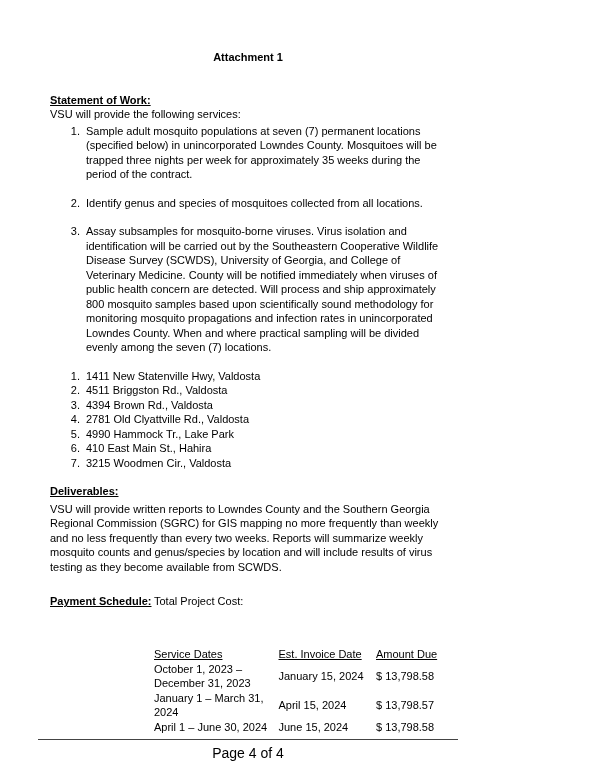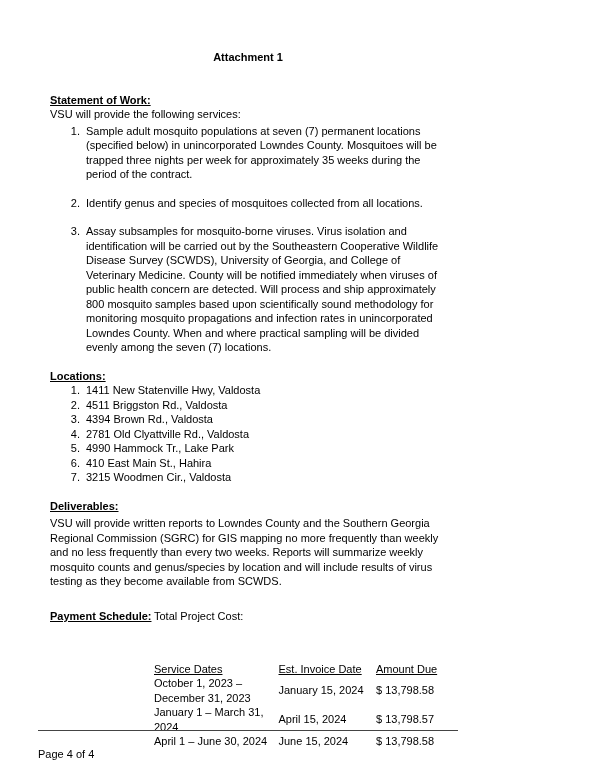--- a/index.html
+++ b/index.html
@@ -67,23 +67,23 @@
 
   .terms-block { margin-left: 104px; margin-top: 48px; }
   .terms-heading { font-weight: normal; text-align: center; }
 
   .footer {
     position: absolute;
     left: 38px;
     right: 38px;
     bottom: 14px;
     border-top: 1px solid #444444;
-    padding-top: 16px;
-    text-align: left;
-    font-size: 11px;
+    padding-top: 4px;
+    text-align: center;
+    font-size: 14px;
   }
 </style>
 </head>
 <body>
 
 <div class="page">
   <div class="content">
 
     <div class="doc-title">Attachment 1</div>
 
@@ -91,21 +91,20 @@
       <div class="heading">Statement of Work:</div>
       <div class="sow-intro">VSU will provide the following services:</div>
       <ol class="sow-list">
         <li>Sample adult mosquito populations at seven (7) permanent locations (specified below) in unincorporated Lowndes County.  Mosquitoes will be trapped three nights per week for approximately 35 weeks during the period of the contract.</li>
         <li>Identify genus and species of mosquitoes collected from all locations.</li>
         <li>Assay subsamples for mosquito-borne viruses.  Virus isolation and identification will be carried out by the Southeastern Cooperative Wildlife Disease Survey (SCWDS), University of Georgia, and College of Veterinary Medicine.  County will be notified immediately when viruses of public health concern are detected. Will process and ship approximately 800 mosquito samples based upon scientifically sound methodology for monitoring mosquito propagations and infection rates in unincorporated Lowndes County.  When and where practical sampling will be divided evenly among the seven (7) locations.</li>
       </ol>
     </div>
 
     <div class="section">
-      <div class="heading">Locations:</div>
       <ol class="loc-list">
         <li>1411 New Statenville Hwy, Valdosta</li>
         <li>4511 Briggston Rd., Valdosta</li>
         <li>4394 Brown Rd., Valdosta</li>
         <li>2781 Old Clyattville Rd., Valdosta</li>
         <li>4990 Hammock Tr., Lake Park</li>
         <li>410 East Main St., Hahira</li>
         <li>3215 Woodmen Cir., Valdosta</li>
       </ol>
     </div>

